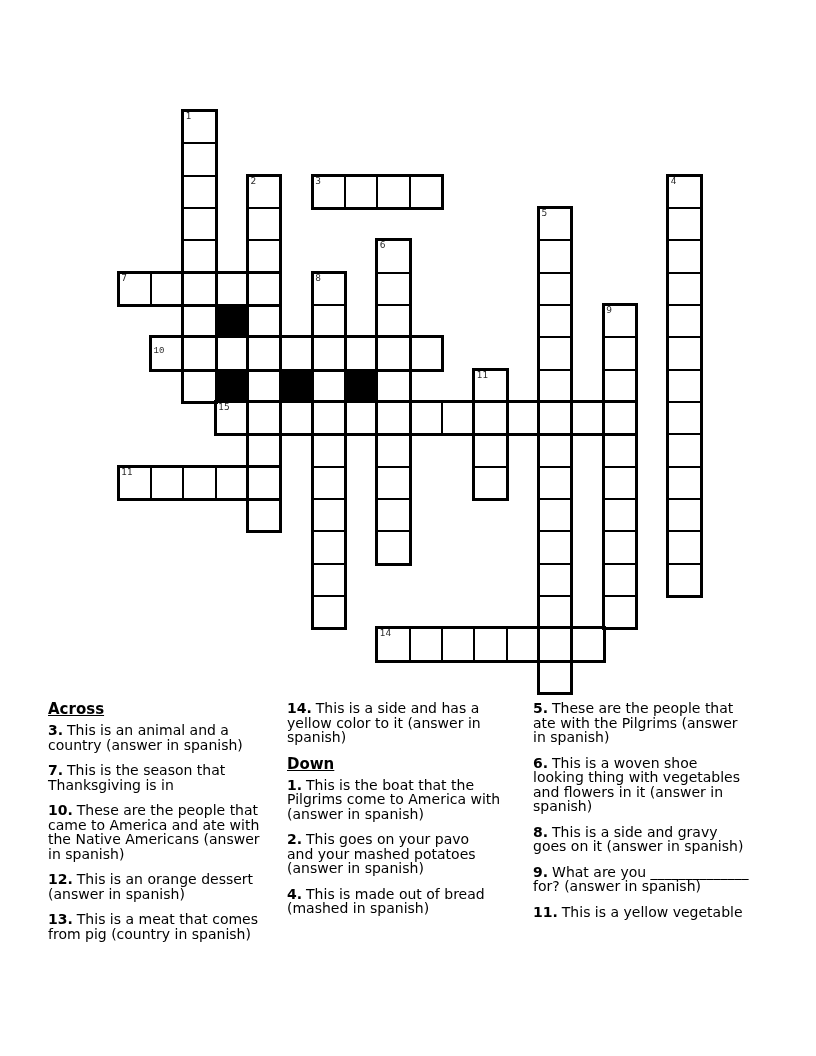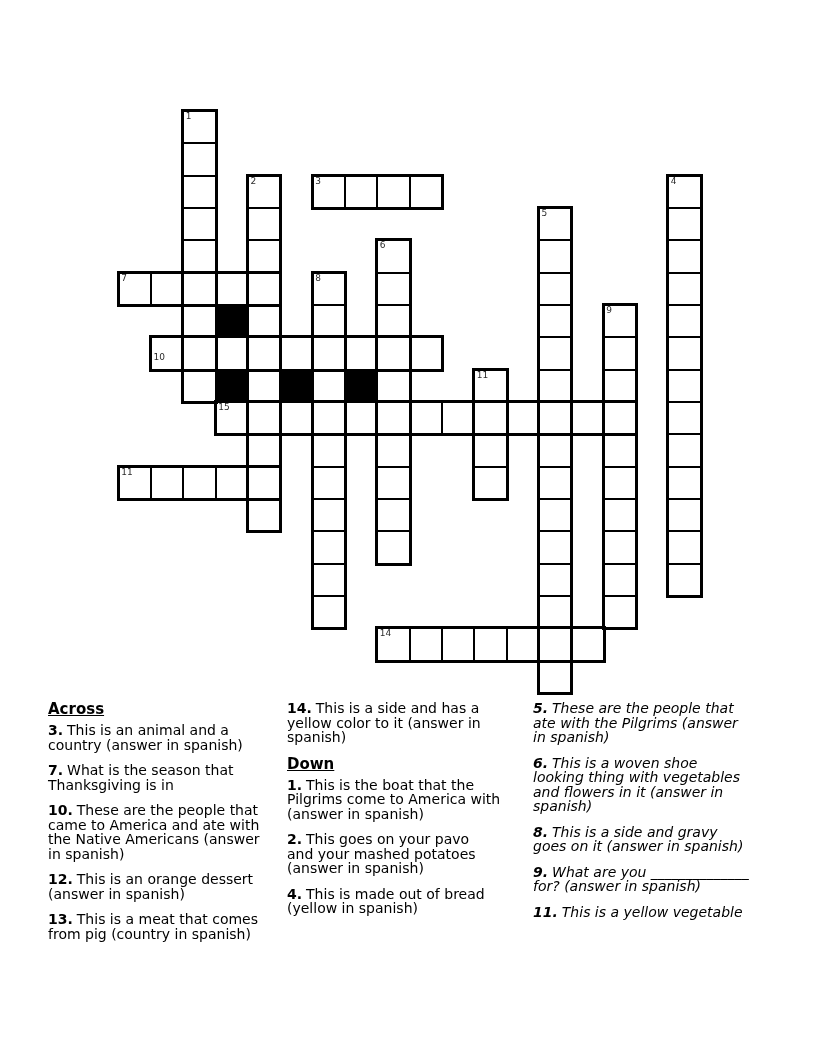--- a/index.html
+++ b/index.html
@@ -21,21 +21,21 @@
     position:absolute; box-sizing:border-box; border:3px solid #000;
     pointer-events:none; background:transparent;
   }
   .cell-num {
     position:absolute; font-size:9px; line-height:9px; color:#2b2b2b;
     pointer-events:none;
   }
   .clue-col { position:absolute; top:701px; width:238px; }
   .clue-col.c1 { left:48px; }
   .clue-col.c2 { left:287px; }
-  .clue-col.c3 { left:533px;font-style:italic; }
+  .clue-col.c3 { left:533px; }
   .clue-header {
     font-size:15px; line-height:16px; font-weight:700;
     text-decoration:underline; margin:0 0 6px 0;
   }
   .clue { font-size:14px; line-height:14.5px; margin:0 0 11px 0; }
   .clue .num { font-weight:700; }
   .clue .txt { white-space:pre-line; margin-left:4px; }
 </style>
 </head>
 <body>
@@ -174,31 +174,31 @@
       <div class="cell black" style="left: 226.331px; top: 258.664px; width: 34.333px; height: 34.333px;"></div>
       <div class="cell-num" style="left: 68.166px; top: 2px;">1</div>
       <div class="cell-num" style="left: 132.832px; top: 66.666px;">2</div>
       <div class="cell-num" style="left: 197.498px; top: 66.666px;">3</div>
       <div class="cell-num" style="left: 553.161px; top: 66.666px;">4</div>
       <div class="cell-num" style="left: 423.829px; top: 98.999px;">5</div>
       <div class="cell-num" style="left: 262.164px; top: 131.332px;">6</div>
       <div class="cell-num" style="left: 3.5px; top: 163.665px;">7</div>
       <div class="cell-num" style="left: 197.498px; top: 163.665px;">8</div>
       <div class="cell-num" style="left: 488.495px; top: 195.998px;">9</div>
-      <div class="cell-num" style="left: 35.833px; top: 243px;">10</div>
+      <div class="cell-num" style="left: 35.833px; top: 237px; font-family: Liberation Mono, monospace;">10</div>
       <div class="cell-num" style="left: 359.163px; top: 260.664px;">11</div>
       <div class="cell-num" style="left: 100.499px; top: 292.997px;">15</div>
       <div class="cell-num" style="left: 3.5px; top: 357.663px;">11</div>
       <div class="cell-num" style="left: 262.164px; top: 519.328px;">14</div>
     </div>
   <div class="clue-col c1">
       <div class="clue-header">Across</div>
       <div class="clue"><span class="num">3.</span><span class="txt">This is an animal and a
 country (answer in spanish)</span></div>
-      <div class="clue"><span class="num">7.</span><span class="txt">What is the season that
+      <div class="clue"><span class="num">7.</span><span class="txt">This is the season that
 Thanksgiving is in</span></div>
       <div class="clue"><span class="num">10.</span><span class="txt">These are the people that
 came to America and ate with
 the Native Americans (answer
 in spanish)</span></div>
       <div class="clue"><span class="num">12.</span><span class="txt">This is an orange dessert
 (answer in spanish)</span></div>
       <div class="clue"><span class="num">13.</span><span class="txt">This is a meat that comes
 from pig (country in spanish)</span></div>
     </div>
@@ -207,21 +207,21 @@
 yellow color to it (answer in
 spanish)</span></div>
       <div class="clue-header">Down</div>
       <div class="clue"><span class="num">1.</span><span class="txt">This is the boat that the
 Pilgrims come to America with
 (answer in spanish)</span></div>
       <div class="clue"><span class="num">2.</span><span class="txt">This goes on your pavo
 and your mashed potatoes
 (answer in spanish)</span></div>
       <div class="clue"><span class="num">4.</span><span class="txt">This is made out of bread
-(yellow in spanish)</span></div>
+(mashed in spanish)</span></div>
     </div>
   <div class="clue-col c3">
       <div class="clue"><span class="num">5.</span><span class="txt">These are the people that
 ate with the Pilgrims (answer
 in spanish)</span></div>
       <div class="clue"><span class="num">6.</span><span class="txt">This is a woven shoe
 looking thing with vegetables
 and flowers in it (answer in
 spanish)</span></div>
       <div class="clue"><span class="num">8.</span><span class="txt">This is a side and gravy

